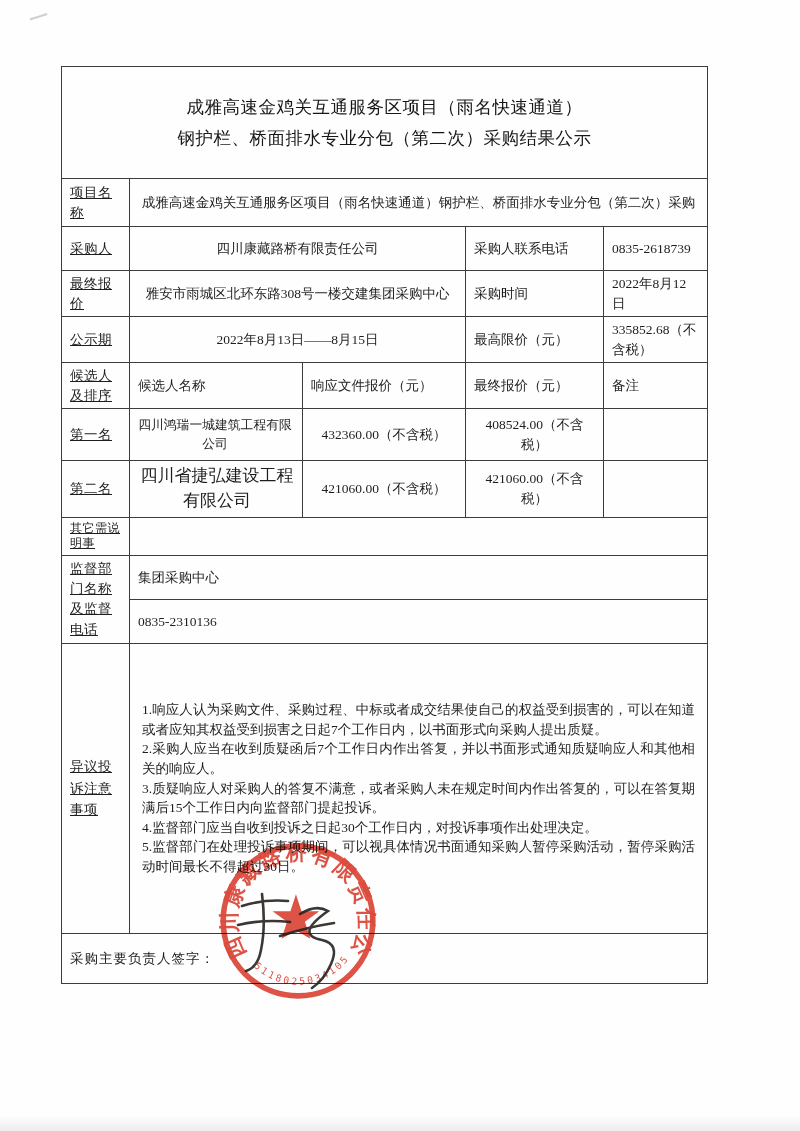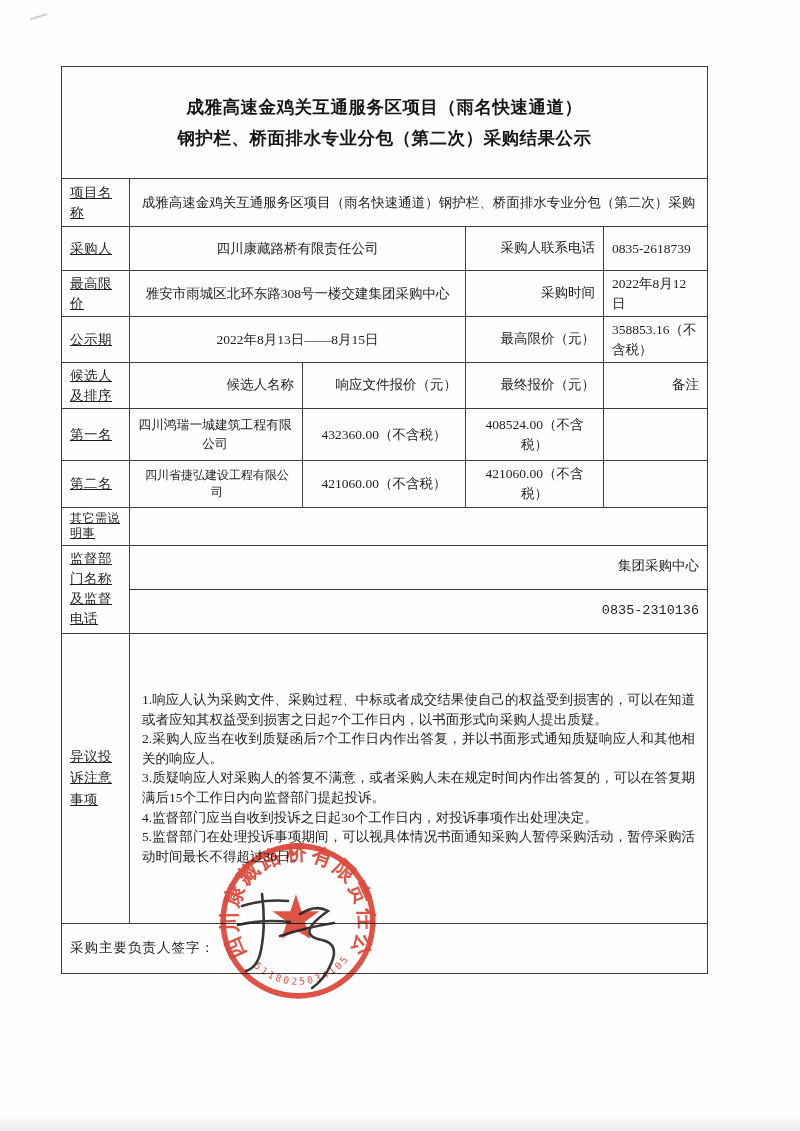--- a/index.html
+++ b/index.html
@@ -14,25 +14,25 @@
   .bottom-shade { position:absolute; left:0; bottom:0; width:100%; height:16px;
     background:linear-gradient(to bottom, rgba(0,0,0,0), rgba(0,0,0,.07)); }
 
   table.doc { position:absolute; left:61px; top:66px; width:646px;
     border-collapse:collapse; table-layout:fixed; }
   table.doc td { border:1.6px solid #3c3c3c; vertical-align:middle;
     font-size:13.5px; line-height:1.45; padding:3px 8px; }
 
   td.title-cell { height:112px; text-align:center; border-bottom:1.6px solid #3c3c3c; }
   .title-line { font-family:"Liberation Sans","DejaVu Sans",sans-serif;
-    font-weight:bold; font-size:17.5px; line-height:1.75; letter-spacing:.5px; color:#161616; }
+    font-weight:normal; font-size:17.5px; line-height:1.75; letter-spacing:.5px; color:#161616; }
 
   td.lbl { text-align:left; padding:3px 9px; word-break:break-all; letter-spacing:.5px;text-decoration:underline; }
   td.val { text-align:center; padding-left:10px; }
-  td.ctr { text-align:right;font-family:Liberation Mono, monospace; }
+  td.ctr { text-align:left; }
   td.price { text-align:center; font-size:12.5px; padding:3px 4px; }
   td.small-ctr { text-align:left; font-size:12.5px; padding:3px 4px; }
 
   .notes { font-size:13.8px; line-height:1.58; text-align:justify;font-family:Liberation Serif, serif; }
   .notes div { text-indent:0; }
 
   td.sig-cell { height:50px; font-size:14.5px; padding-left:10px; letter-spacing:1px; }
 
   .stamp { position:absolute; left:216px; top:839px; width:164px; height:164px;
     mix-blend-mode:multiply; opacity:.92; pointer-events:none; }
@@ -69,52 +69,52 @@
     </tr>
 
     <tr style="height:44px">
       <td class="lbl">采购人</td>
       <td class="val" colspan="2">四川康藏路桥有限责任公司</td>
       <td class="ctr">采购人联系电话</td>
       <td class="small-ctr">0835-2618739</td>
     </tr>
 
     <tr style="height:46px">
-      <td class="lbl">最高限价</td>
+      <td class="lbl">最终报价</td>
       <td class="val" colspan="2">雅安市雨城区北环东路308号一楼交建集团采购中心</td>
       <td class="ctr">采购时间</td>
       <td class="small-ctr">2022年8月12日</td>
     </tr>
 
     <tr style="height:42px">
       <td class="lbl">公示期</td>
       <td class="val" colspan="2">2022年8月13日——8月15日</td>
       <td class="ctr">最高限价（元）</td>
-      <td class="small-ctr">358853.16（不含税）</td>
+      <td class="small-ctr">335852.68（不含税）</td>
     </tr>
 
     <tr style="height:38px">
       <td class="lbl">候选人及排序</td>
       <td class="ctr">候选人名称</td>
       <td class="ctr">响应文件报价（元）</td>
       <td class="ctr">最终报价（元）</td>
       <td class="ctr">备注</td>
     </tr>
 
     <tr style="height:52px">
       <td class="lbl">第一名</td>
       <td class="val" style="font-size:12.8px;padding-left:6px">四川鸿瑞一城建筑工程有限公司</td>
       <td class="price">432360.00（不含税）</td>
       <td class="price">408524.00（不含税）</td>
       <td class="ctr"></td>
     </tr>
 
     <tr style="height:45px">
       <td class="lbl">第二名</td>
-      <td class="val" style="font-size:12px;padding-left:10px">四川省捷弘建设工程有限公司</td>
+      <td class="val" style="font-size:17px;padding-left:10px">四川省捷弘建设工程有限公司</td>
       <td class="price">421060.00（不含税）</td>
       <td class="price">421060.00（不含税）</td>
       <td class="ctr"></td>
     </tr>
 
     <tr style="height:33px">
       <td class="lbl" style="font-size:12px;line-height:1.3">其它需说明事</td>
       <td class="val" colspan="4"></td>
     </tr>
 

